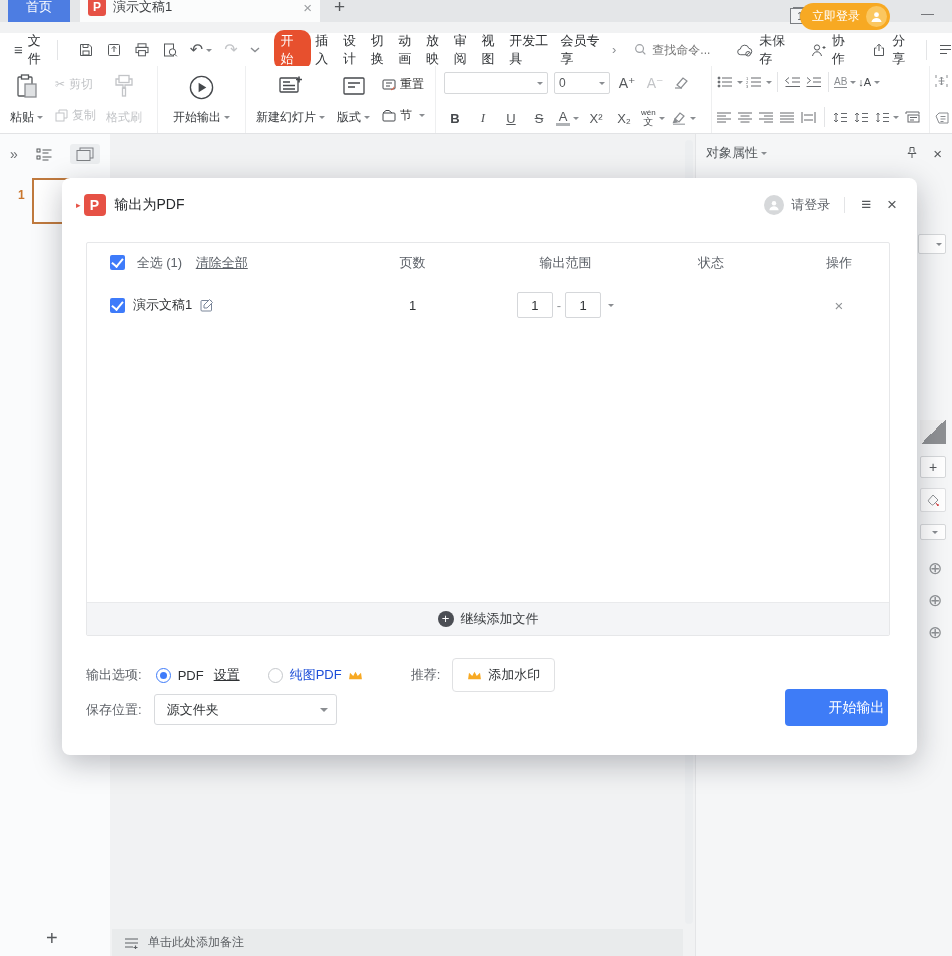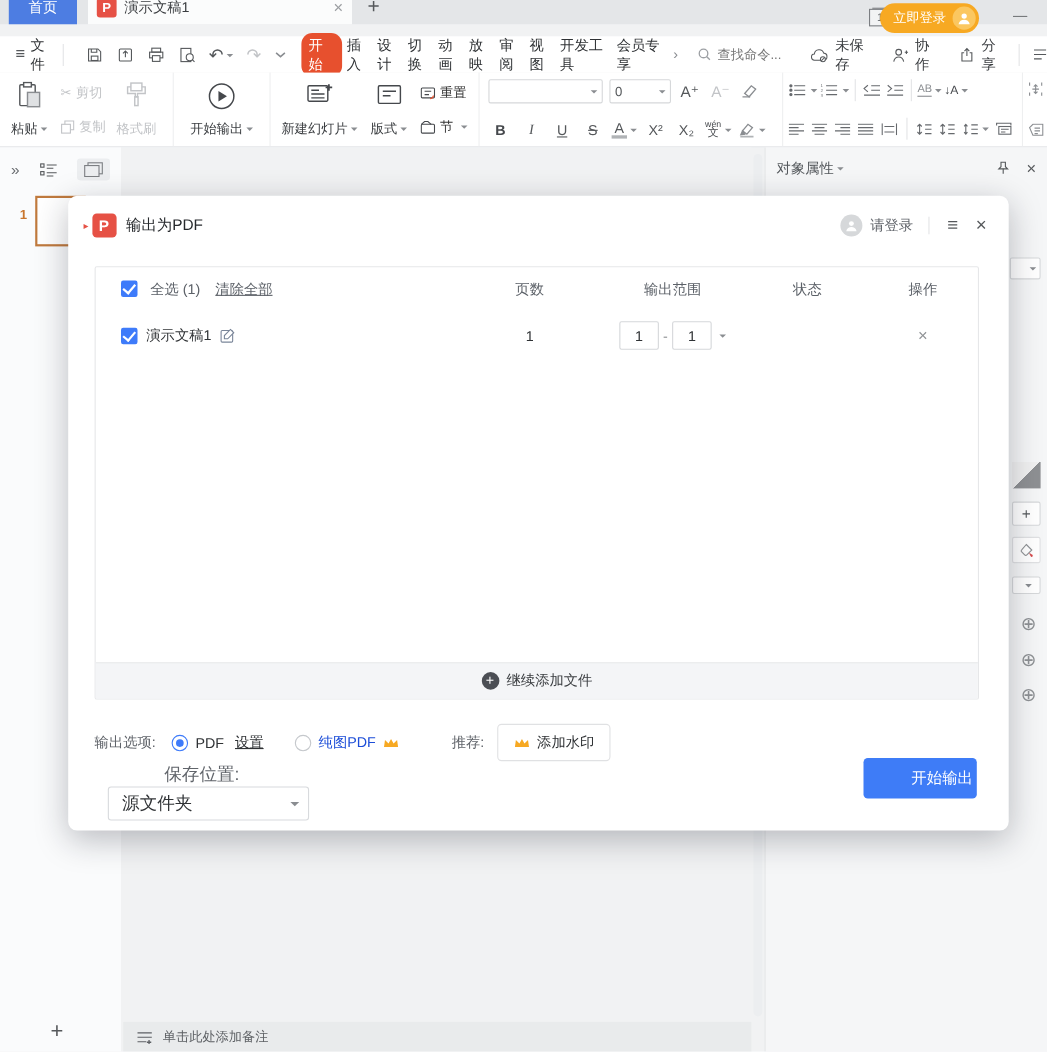--- a/index.html
+++ b/index.html
@@ -77,38 +77,38 @@
   .dialog { left:62px; top:178px; width:855px; height:577px; background:#fff; border-radius:8px; box-shadow:0 8px 30px rgba(20,25,40,.28); z-index:10; }
   .dlg-head { display:flex; align-items:center; padding:16px 20px 0 14px; }
   .dlg-tri { color:#e65145; font-size:9px; margin-right:3px; }
   .dlg-pdfic { width:22px; height:22px; background:#e65145; border-radius:4px; color:#fff; font-weight:bold; font-size:14px; display:flex; align-items:center; justify-content:center; margin-right:9px; }
   .dlg-title { font-size:14px; color:#26292c; }
   .dlg-login { margin-left:auto; display:flex; align-items:center; gap:7px; color:#60646a; font-size:13px; }
   .dlg-ava { width:20px; height:20px; border-radius:50%; background:#d6d8da; display:flex; align-items:center; justify-content:center; }
   .dlg-menu { font-size:17px; color:#55585b; margin-left:16px; }
   .dlg-x { font-size:17px; color:#55585b; margin-left:16px; }
   .ftable { position:absolute; left:24px; right:27px; top:64px; height:394px; border:1px solid #e6e7e9; border-radius:2px; display:flex; flex-direction:column; background:#fff; }
-  .frow { display:grid; grid-template-columns:1fr 125px 135px 110px 100px; align-items:center; padding-left:23px; }
+  .frow { display:grid; grid-template-columns:1fr 125px 135px 110px 100px; align-items:center; padding-left:23px;gap:23px; }
   .frow > .cc { text-align:center; }
   .thead { height:40px; color:#5c6168; font-size:13px; }
   .tlink { text-decoration:underline; margin-left:10px; color:#5c6168; }
   .trow { height:44px; font-size:13px; color:#2f3235; }
   .cb { width:15px; height:15px; background:#3e7bfa; border-radius:2px; position:relative; display:inline-block; vertical-align:-3px; margin-right:8px; }
   .cb::after { content:""; position:absolute; left:4px; top:1px; width:5px; height:9px; border:solid #fff; border-width:0 2px 2px 0; transform:rotate(40deg); }
   .rangebox { width:36px; height:26px; border:1px solid #d5d7da; border-radius:2px; text-align:center; font-size:13px; color:#2f3235; outline:none; background:#fff; }
   .rowx { color:#8f9295; font-size:15px; }
   .tfoot { margin-top:auto; height:33px; background:#f4f5f7; border-top:1px solid #e9eaec; display:flex; align-items:center; justify-content:center; gap:7px; color:#3a3d40; font-size:13px; }
   .plus-circ { width:16px; height:16px; border-radius:50%; background:#4b4e54; color:#fff; font-size:13px; line-height:15px; text-align:center; }
   .optrow { position:absolute; left:24px; top:480px; display:flex; align-items:center; font-size:13px; color:#60646a; }
   .radio { width:15px; height:15px; border-radius:50%; display:inline-block; position:relative; vertical-align:-3px; }
   .radio.on { border:1px solid #3e7bfa; } .radio.on::after { content:""; position:absolute; left:3px; top:3px; width:7px; height:7px; border-radius:50%; background:#3e7bfa; }
   .radio.off { border:1px solid #c5c8cc; }
   .setlink { color:#2f3235; text-decoration:underline; margin-left:10px; }
   .wmbtn { border:1px solid #e0e1e3; border-radius:4px; background:#fff; display:flex; align-items:center; gap:6px; padding:7px 14px; color:#2f3235; font-size:13px; margin-left:12px; }
-  .saverow { position:absolute; left:24px; top:516px; display:flex; align-items:center; font-size:16px; color:#60646a;flex-direction:column; }
+  .saverow { position:absolute; left:24px; top:516px; display:flex; align-items:center; font-size:13px; color:#60646a; }
   .savesel { width:183px; height:31px; border:1px solid #d8dadd; border-radius:3px; background:#fff; display:flex; align-items:center; justify-content:space-between; padding:0 8px 0 12px; margin-left:12px; color:#2f3235; }
   .startbtn { position:absolute; right:29px; bottom:29px; width:103px; height:37px; background:#3e7cf7; border-radius:4px; color:#fff; font-size:14px; display:flex; align-items:center; justify-content:center;padding-left:40px; }
 </style>
 </head>
 <body>
 
 <div class="tabbar abs">
   <div class="tab-home">
       <span>首页</span>
     </div>

